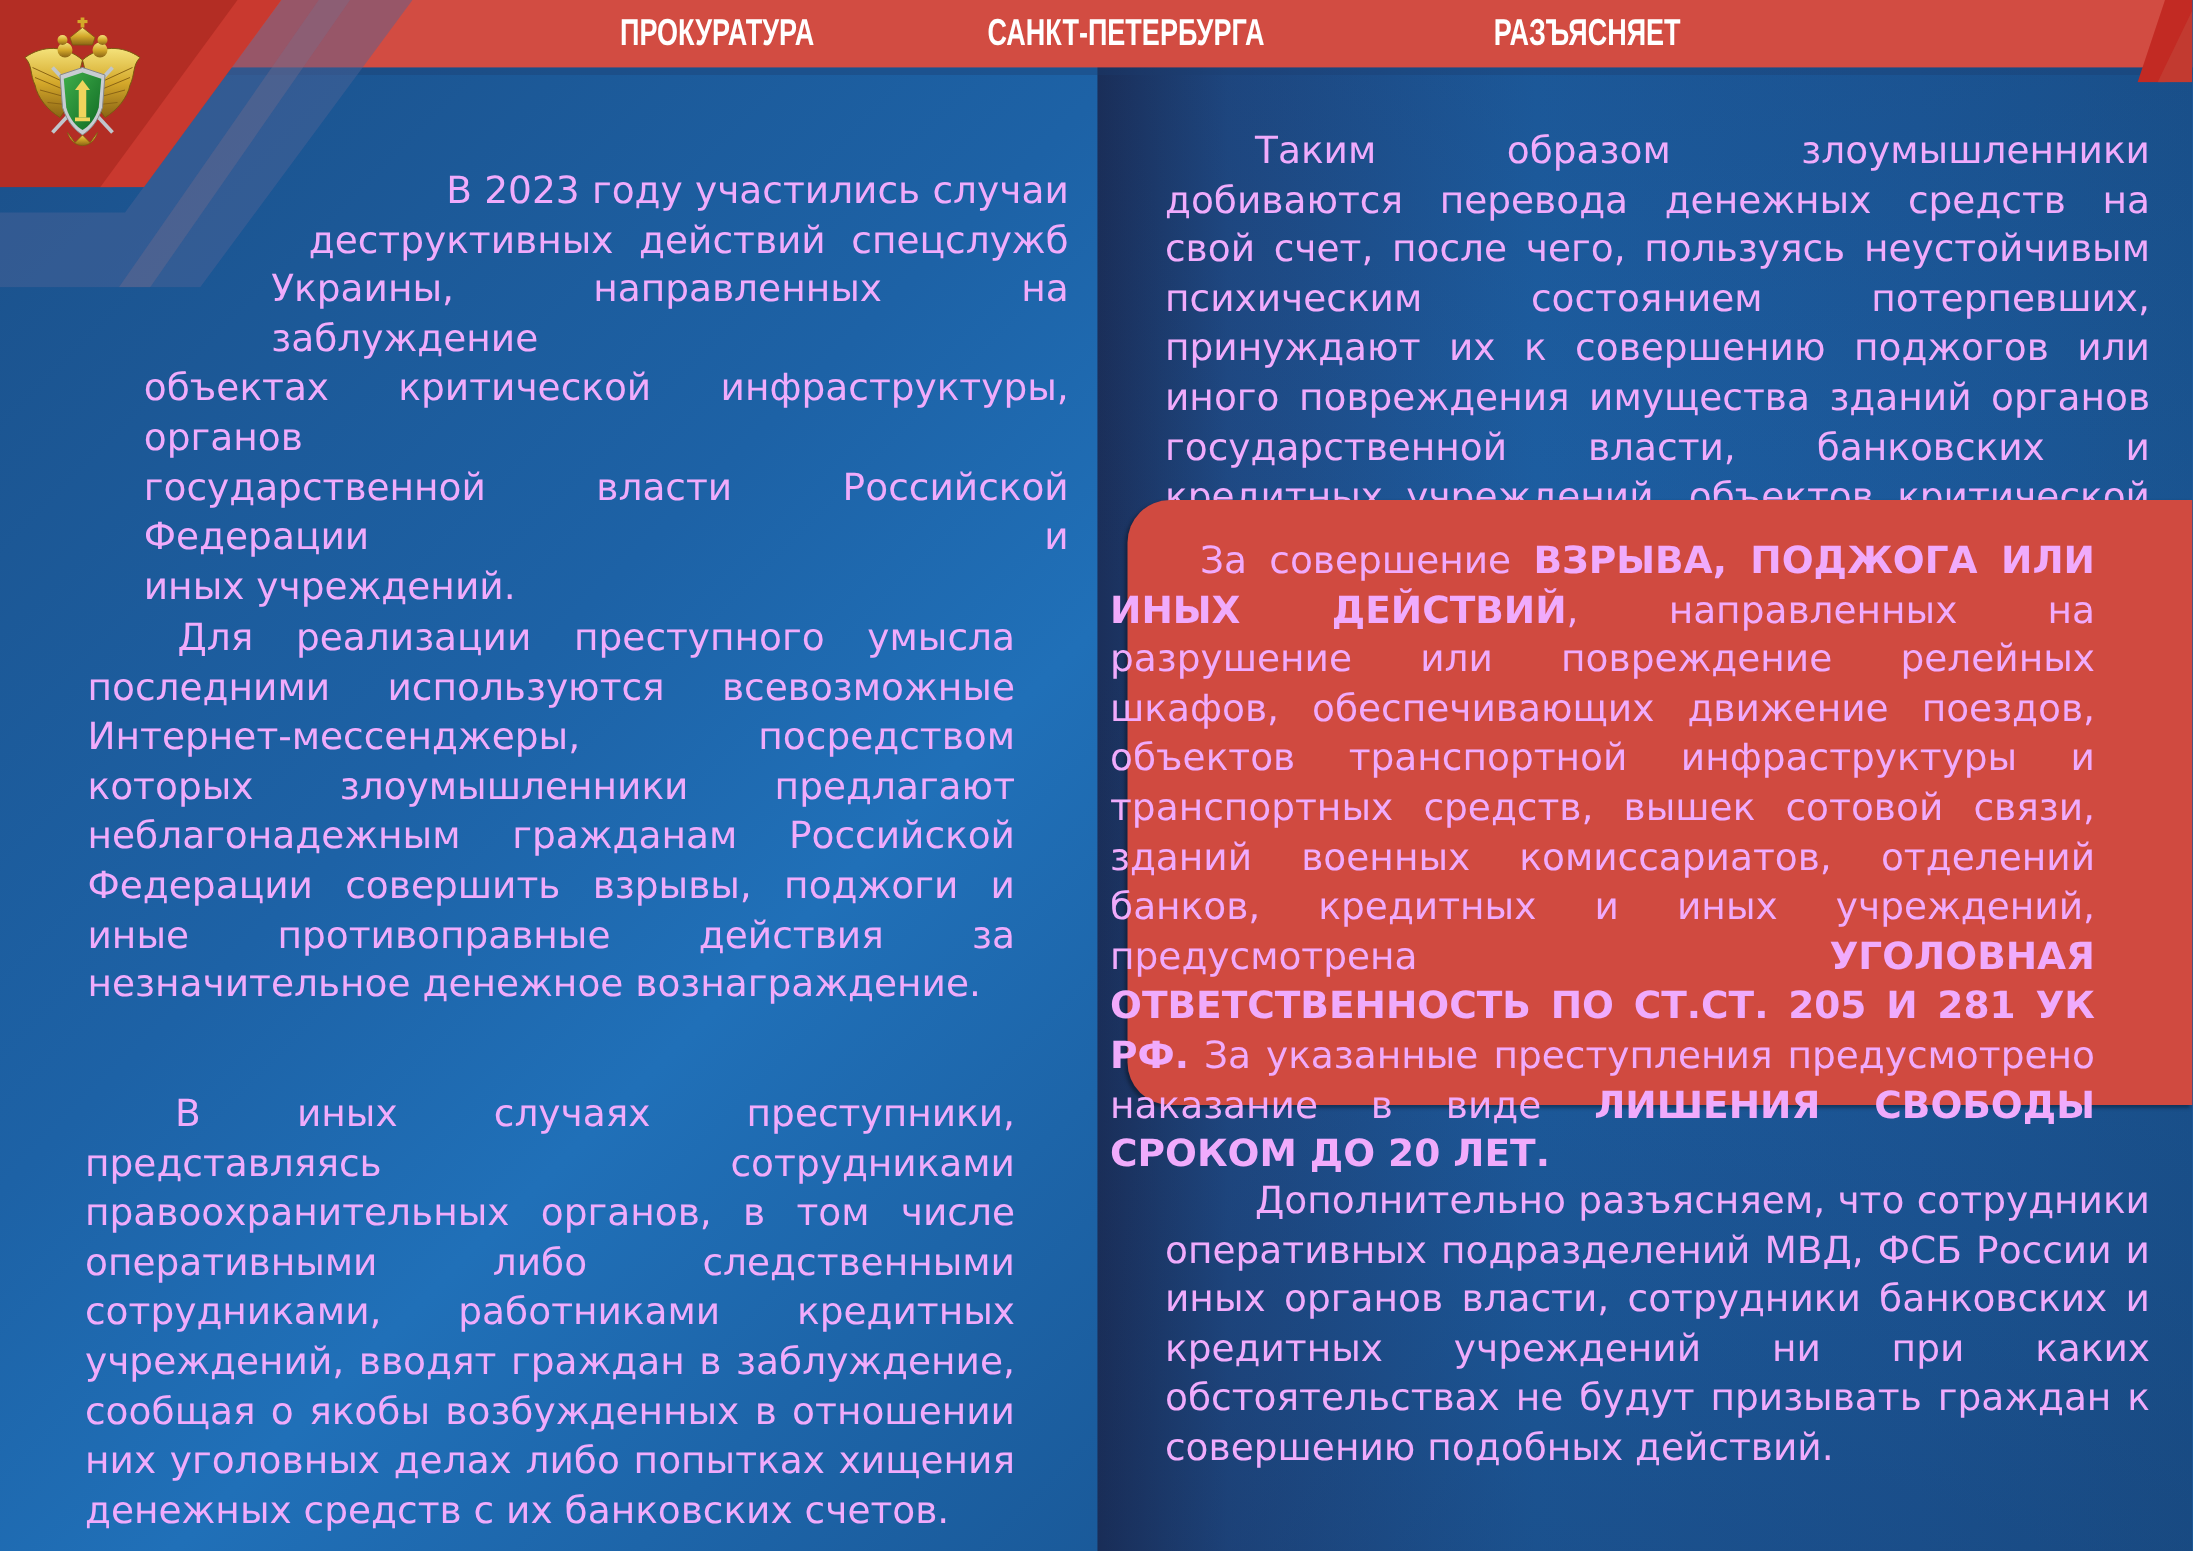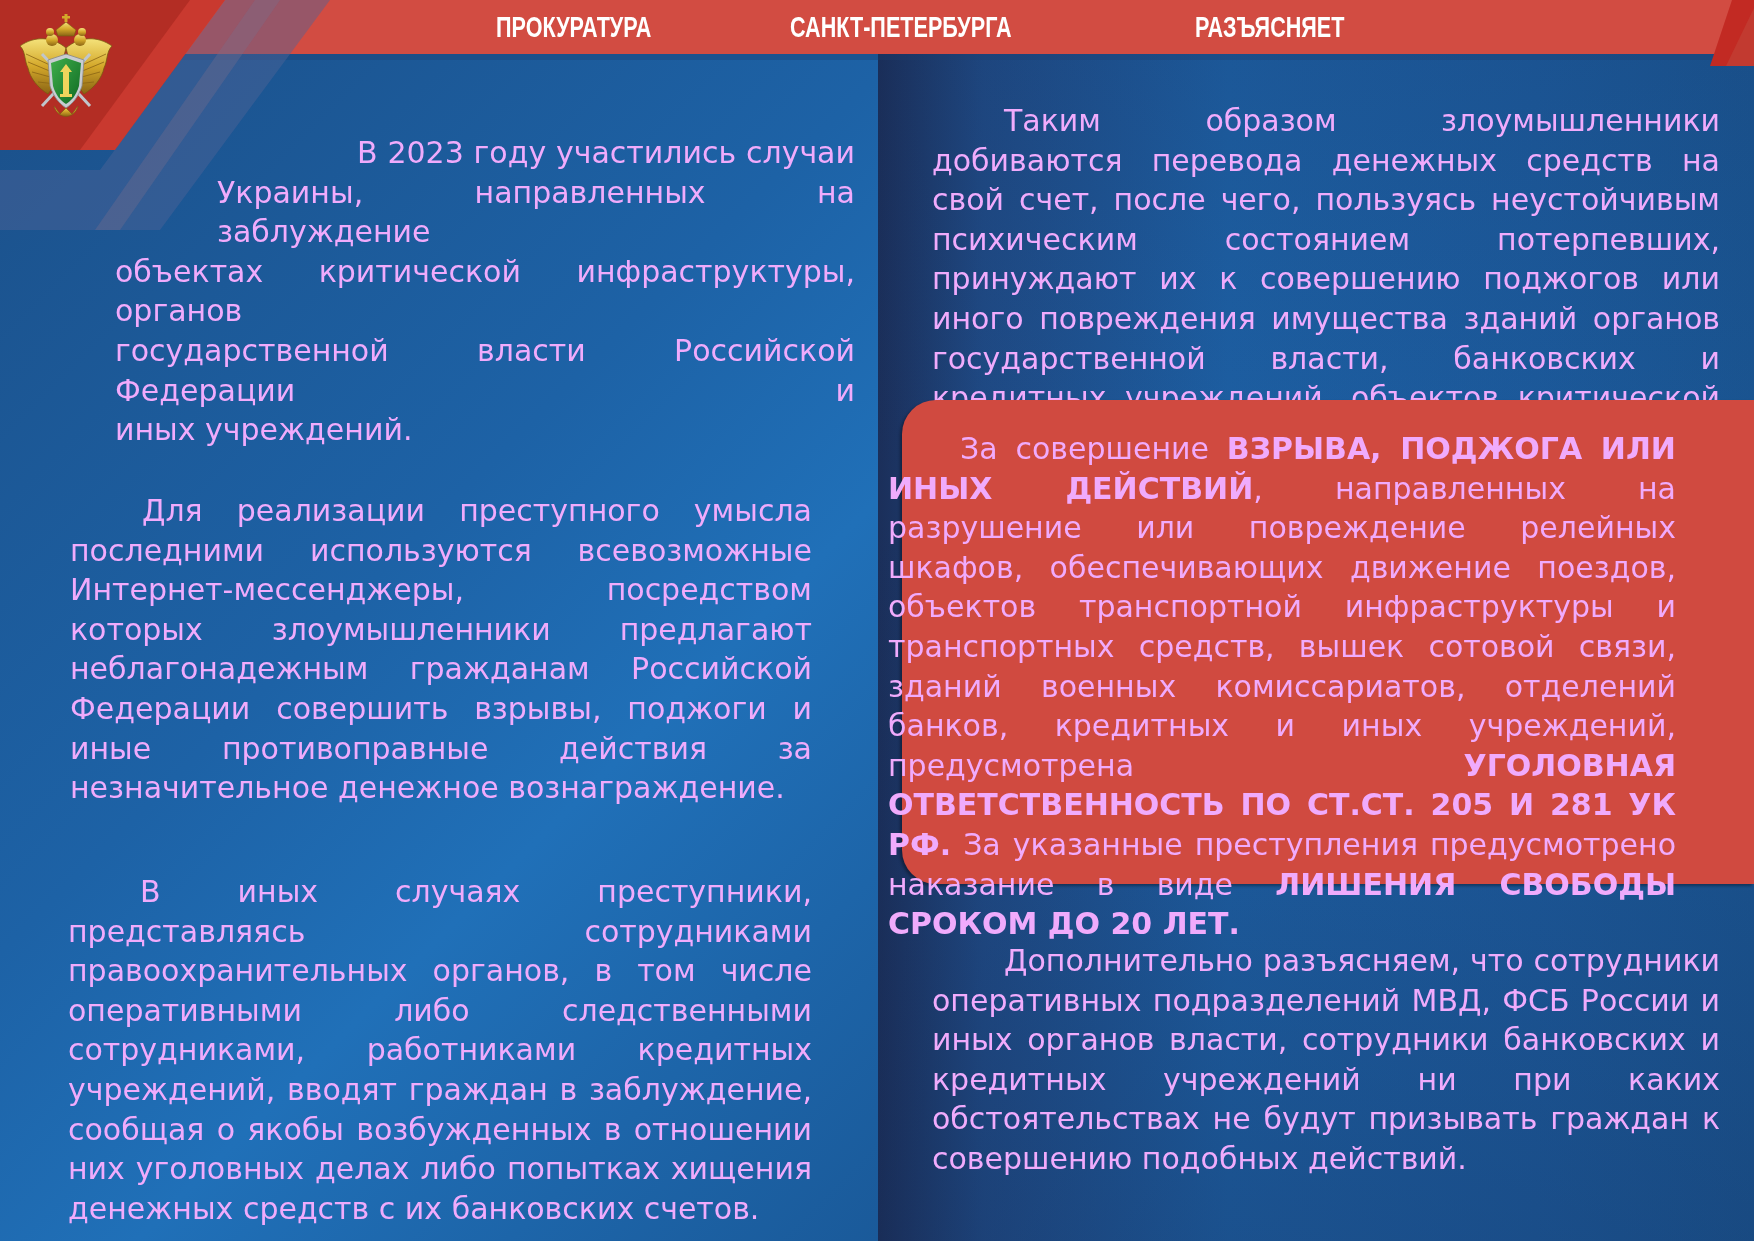--- a/index.html
+++ b/index.html
@@ -154,20 +154,21 @@
 
   <rect x="51" y="62" width="6" height="22" fill="#f0d45c"></rect>
   <rect x="48" y="84" width="12" height="3" fill="#f0d45c"></rect>
   <path d="M48 62 L54 54 L60 62 Z" fill="#f0d45c"></path>
 
   <path d="M42 96 C46 110 62 110 66 96 L60 104 L54 98 L48 104 Z" fill="url(#gold)" stroke="#7a5a10" stroke-width="0.6"></path>
 </svg>
 
 <div class="text para1">
   <span class="line justify" style="padding-left:242px;">В 2023 году участились случаи</span>
+  <span class="line justify" style="padding-left:132px;">деструктивных действий спецслужб</span>
   <span class="line justify" style="padding-left:102px;">Украины, направленных на заблуждение</span>
   <span class="line justify">объектах критической инфраструктуры, органов</span>
   <span class="line justify">государственной власти Российской Федерации и</span>
   <span class="line last">иных учреждений.</span>
 </div>
 
 <div class="text para2">
   <p class="indent">Для реализации преступного умысла последними используются всевозможные Интернет-мессенджеры, посредством которых злоумышленники предлагают неблагонадежным гражданам Российской Федерации совершить взрывы, поджоги и иные противоправные действия за незначительное денежное вознаграждение.</p>
 </div>
 

